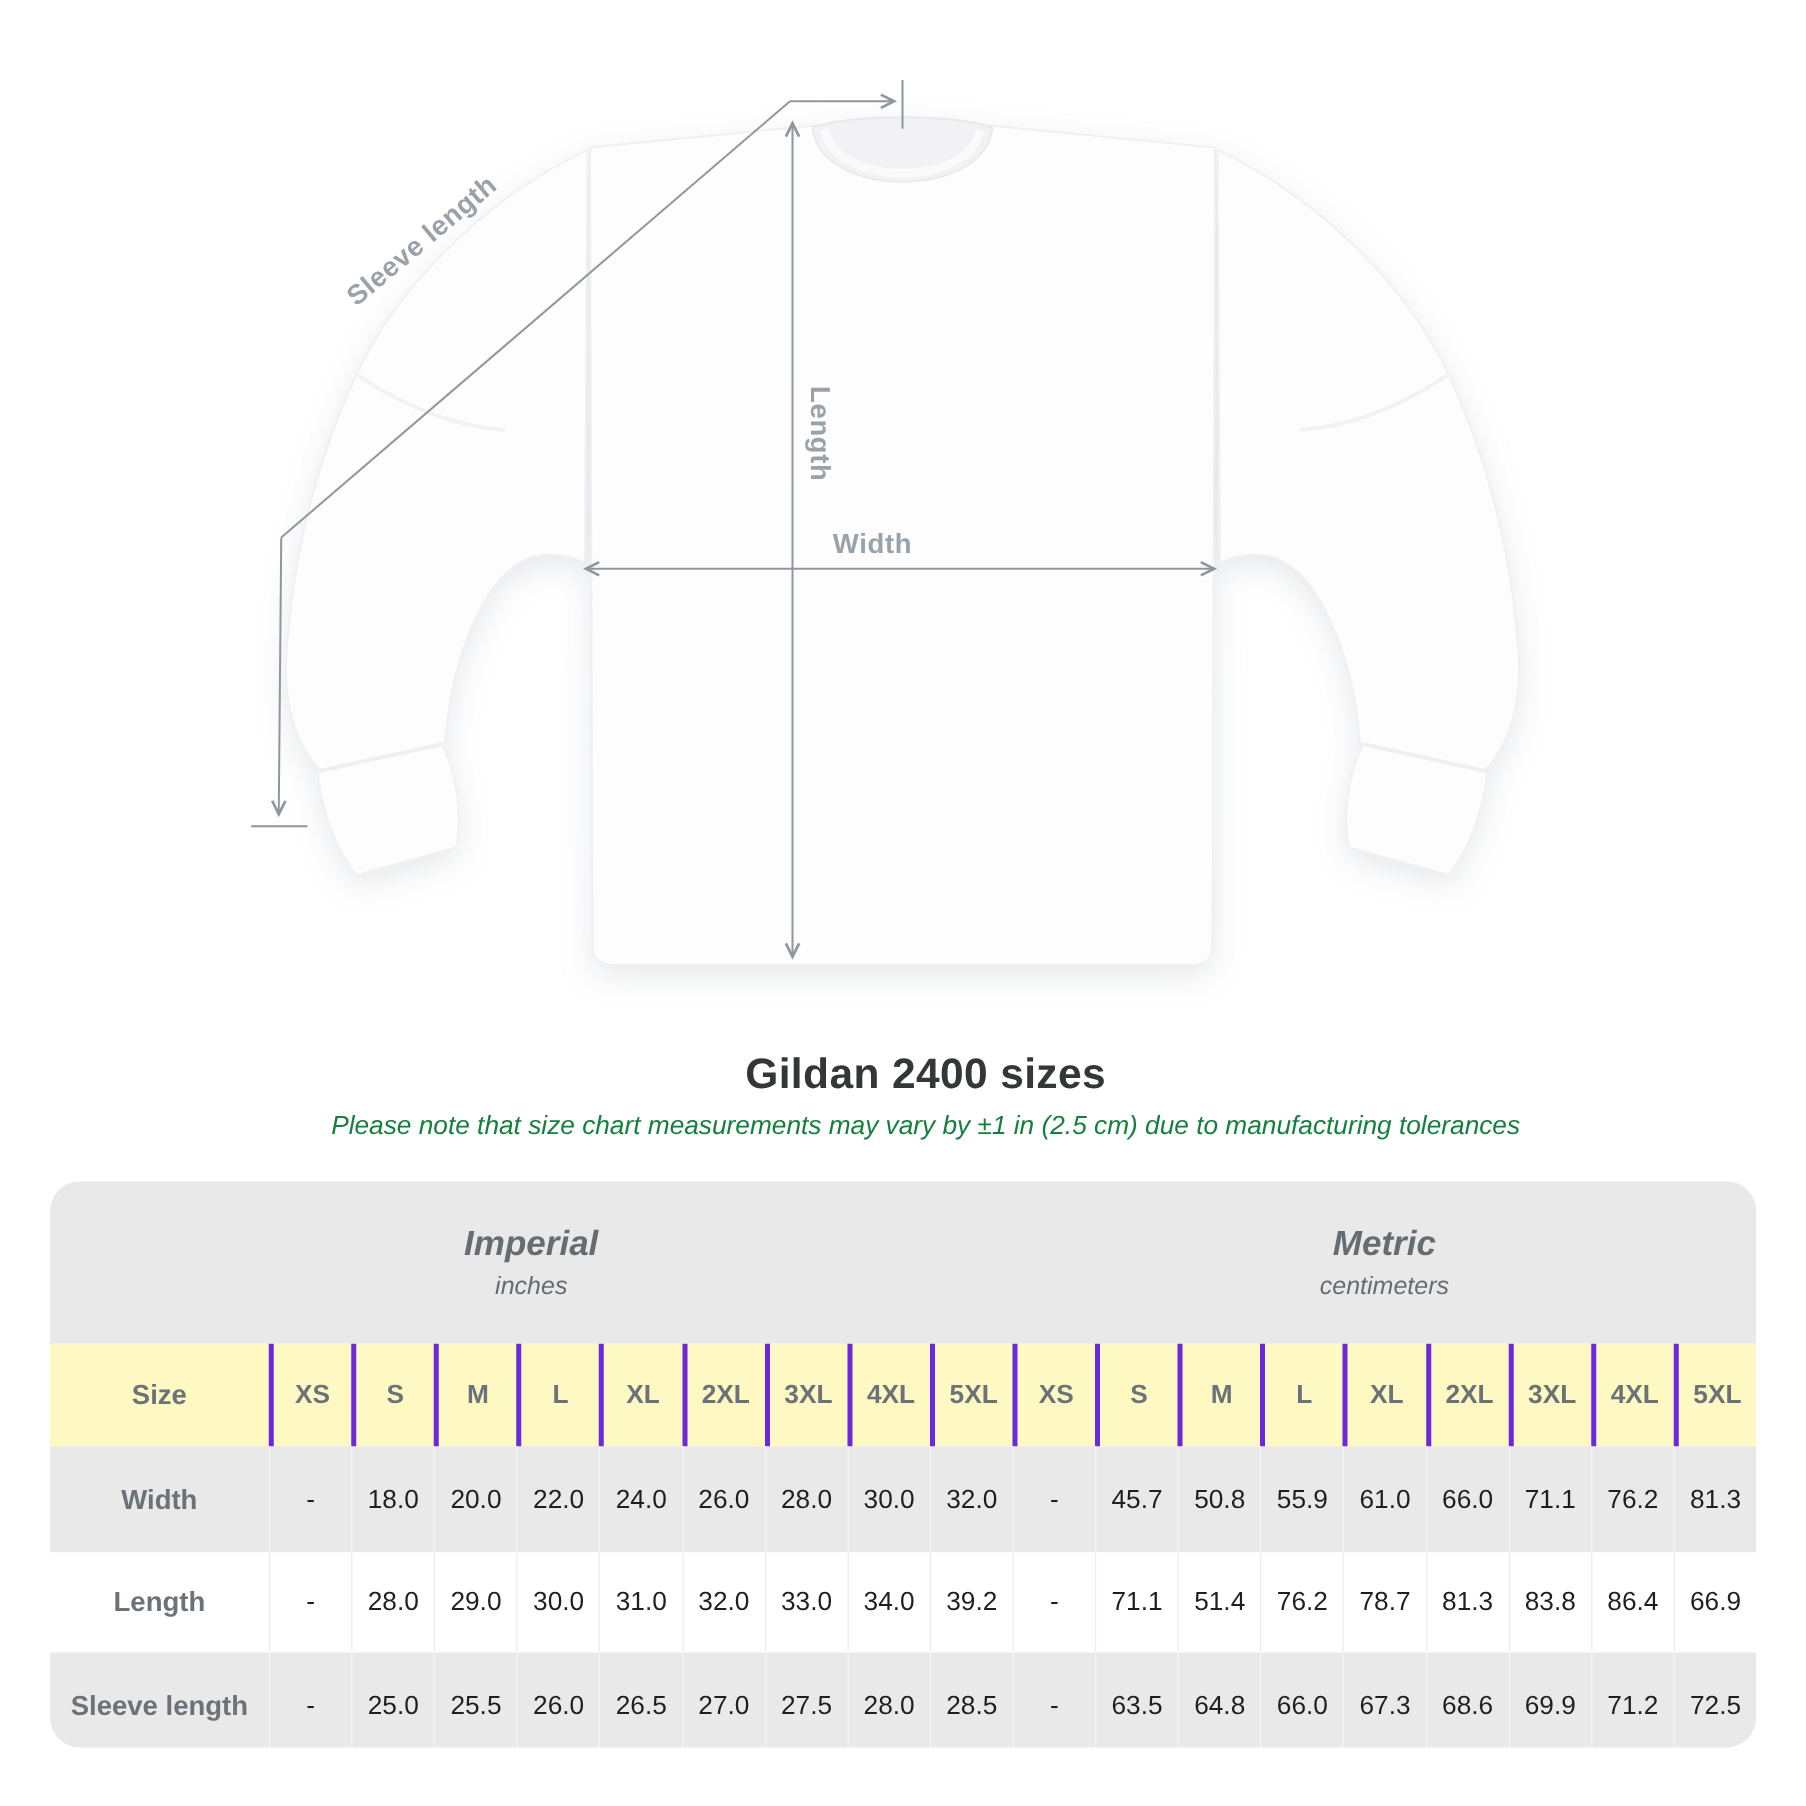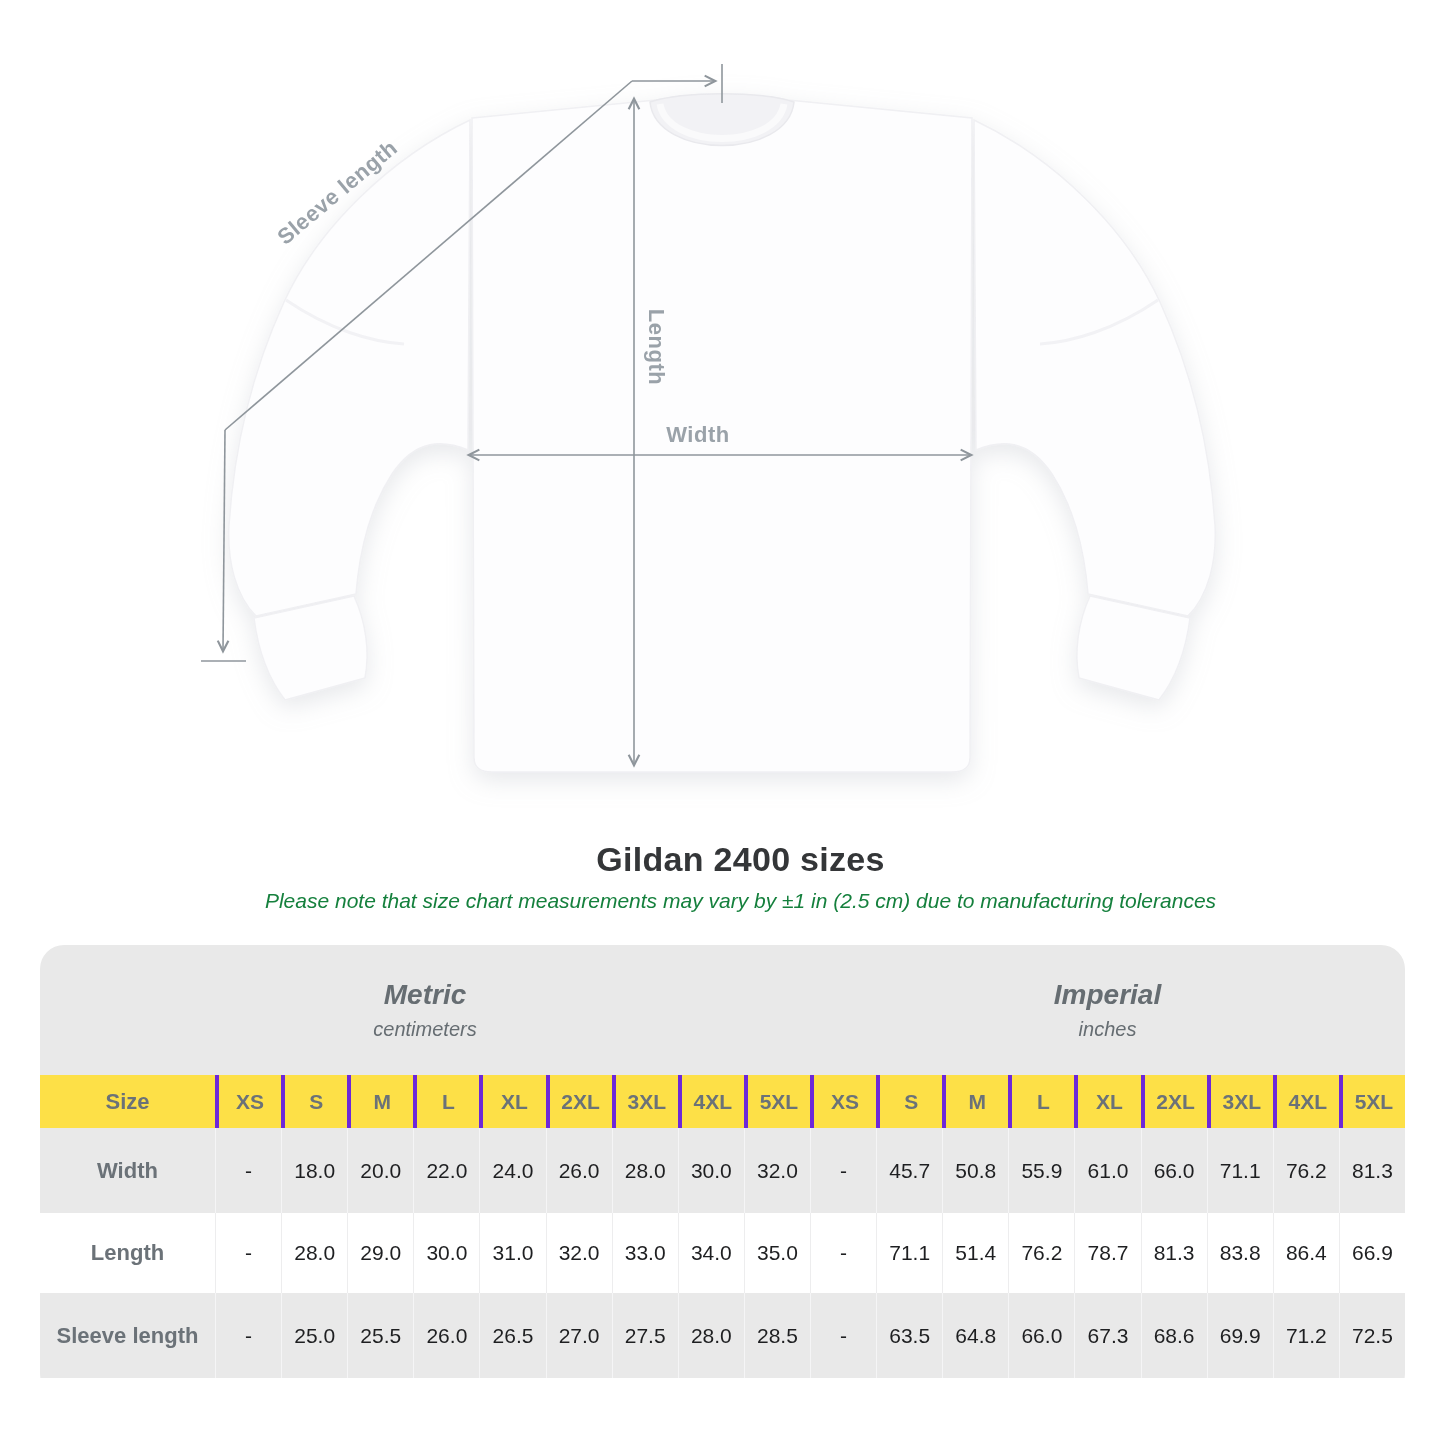--- a/index.html
+++ b/index.html
@@ -34,21 +34,21 @@
     border-radius:24px;overflow:hidden;background:#ffffff;
   }
   .band{
     display:grid;grid-template-columns:770px 1fr;height:130px;background:#e9e9e9;
   }
   .band-group{display:flex;flex-direction:column;align-items:center;justify-content:center;gap:7px;}
   .band-name{font-size:28px;font-weight:bold;font-style:italic;color:#666d72;}
   .band-unit{font-size:20px;font-style:italic;color:#666d72;}
 
   .trow{display:grid;grid-template-columns:175px repeat(18,1fr);}
-  .row-header{height:53px;background:#fde047;}
+  .row-header{height:82px;background:#fef9c3;}
   .row-gray{height:85px;background:#e9e9e9;}
   .row-white{height:80px;background:#ffffff;}
 
   .cell{display:flex;align-items:center;justify-content:center;text-align:center;}
   .row-header .cell + .cell{border-left:4px solid #6d28d9;}
   .row-white  .cell + .cell{border-left:1px solid #ededee;}
   .row-gray   .cell + .cell{border-left:1px solid #f5f5f6;}
 
   .head-cell,.size-head{font-size:21px;font-weight:bold;color:#6b7278;}
   .label-cell{font-size:22px;font-weight:bold;color:#6b7278;}
@@ -106,26 +106,26 @@
   </div>
 
   <div class="title-block">
     <h1>Gildan 2400 sizes</h1>
     <p>Please note that size chart measurements may vary by ±1 in (2.5 cm) due to manufacturing tolerances</p>
   </div>
 
   <div class="size-table">
     <div class="band">
       <div class="band-group">
+        <div class="band-name">Imperial</div>
+        <div class="band-unit">inches</div>
+      </div>
+      <div class="band-group">
         <div class="band-name">Metric</div>
         <div class="band-unit">centimeters</div>
-      </div>
-      <div class="band-group">
-        <div class="band-name">Imperial</div>
-        <div class="band-unit">inches</div>
       </div>
     </div>
     <div class="grid">
         <div class="trow row-header">
           <div class="cell label-cell">Size</div>
           <div class="cell head-cell">XS</div>
           <div class="cell head-cell">S</div>
           <div class="cell head-cell">M</div>
           <div class="cell head-cell">L</div>
           <div class="cell head-cell">XL</div>
@@ -167,21 +167,21 @@
         <div class="trow row-white">
           <div class="cell label-cell">Length</div>
           <div class="cell val-cell">-</div>
           <div class="cell val-cell">28.0</div>
           <div class="cell val-cell">29.0</div>
           <div class="cell val-cell">30.0</div>
           <div class="cell val-cell">31.0</div>
           <div class="cell val-cell">32.0</div>
           <div class="cell val-cell">33.0</div>
           <div class="cell val-cell">34.0</div>
-          <div class="cell val-cell">35.0</div>
+          <div class="cell val-cell">39.2</div>
           <div class="cell val-cell">-</div>
           <div class="cell val-cell">71.1</div>
           <div class="cell val-cell">51.4</div>
           <div class="cell val-cell">76.2</div>
           <div class="cell val-cell">78.7</div>
           <div class="cell val-cell">81.3</div>
           <div class="cell val-cell">83.8</div>
           <div class="cell val-cell">86.4</div>
           <div class="cell val-cell">66.9</div>
         </div>

